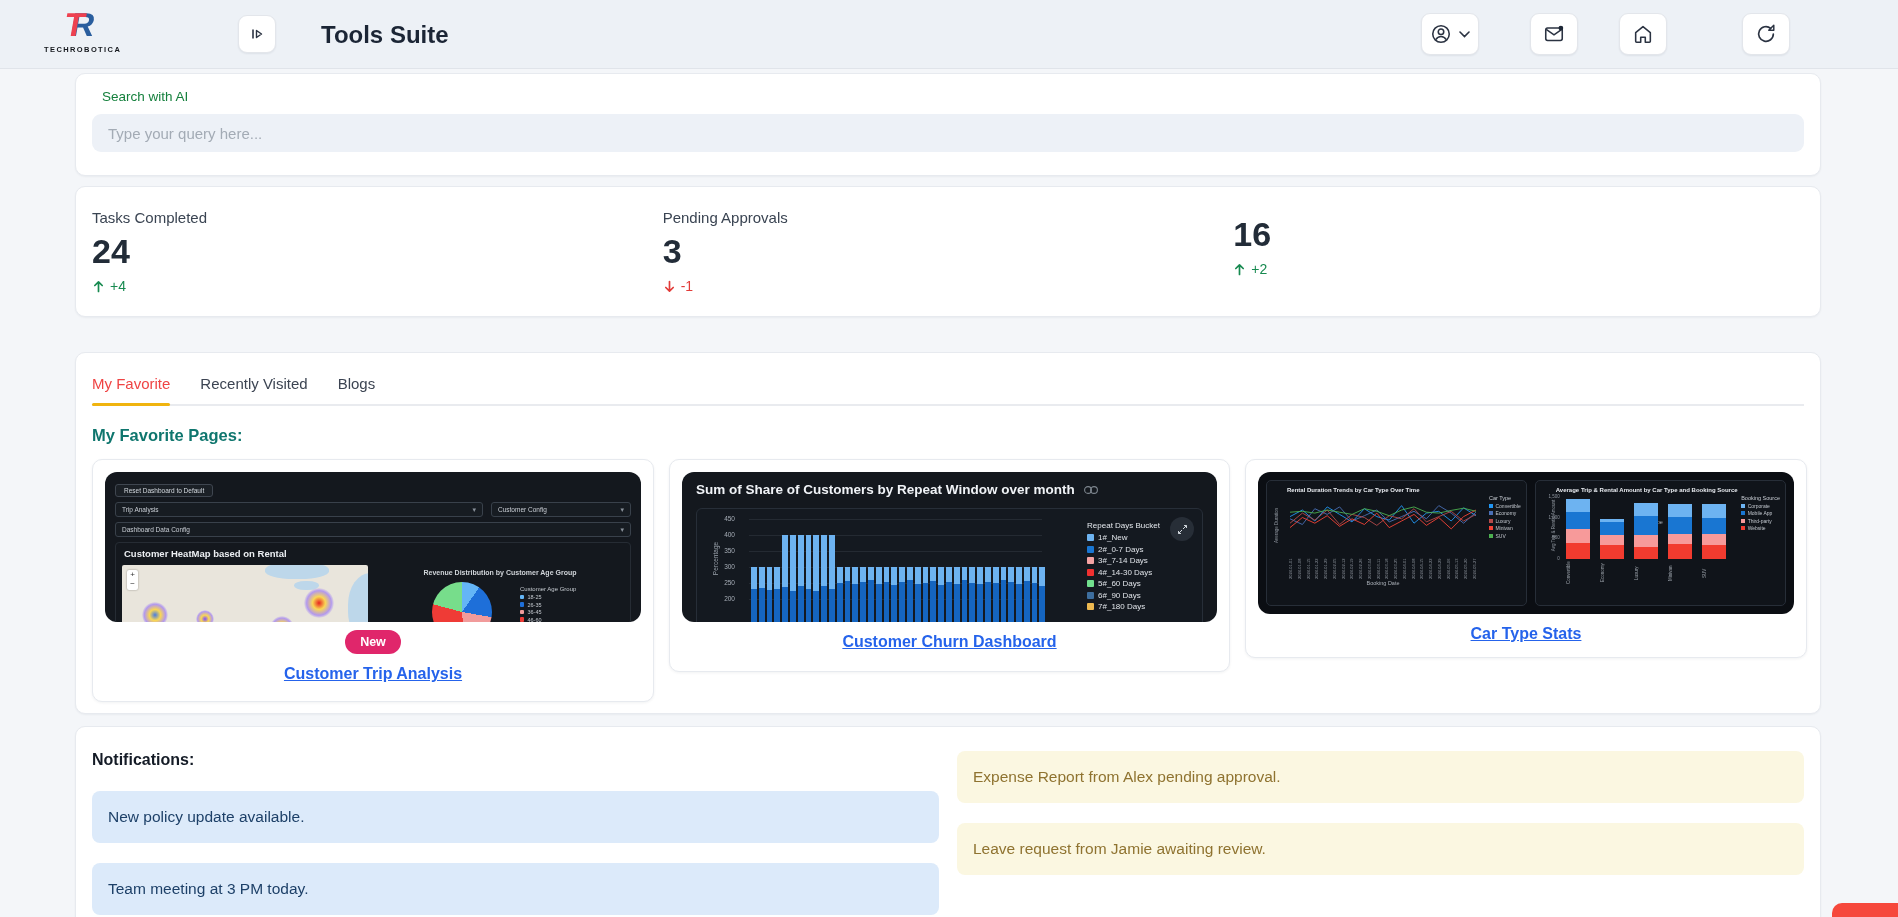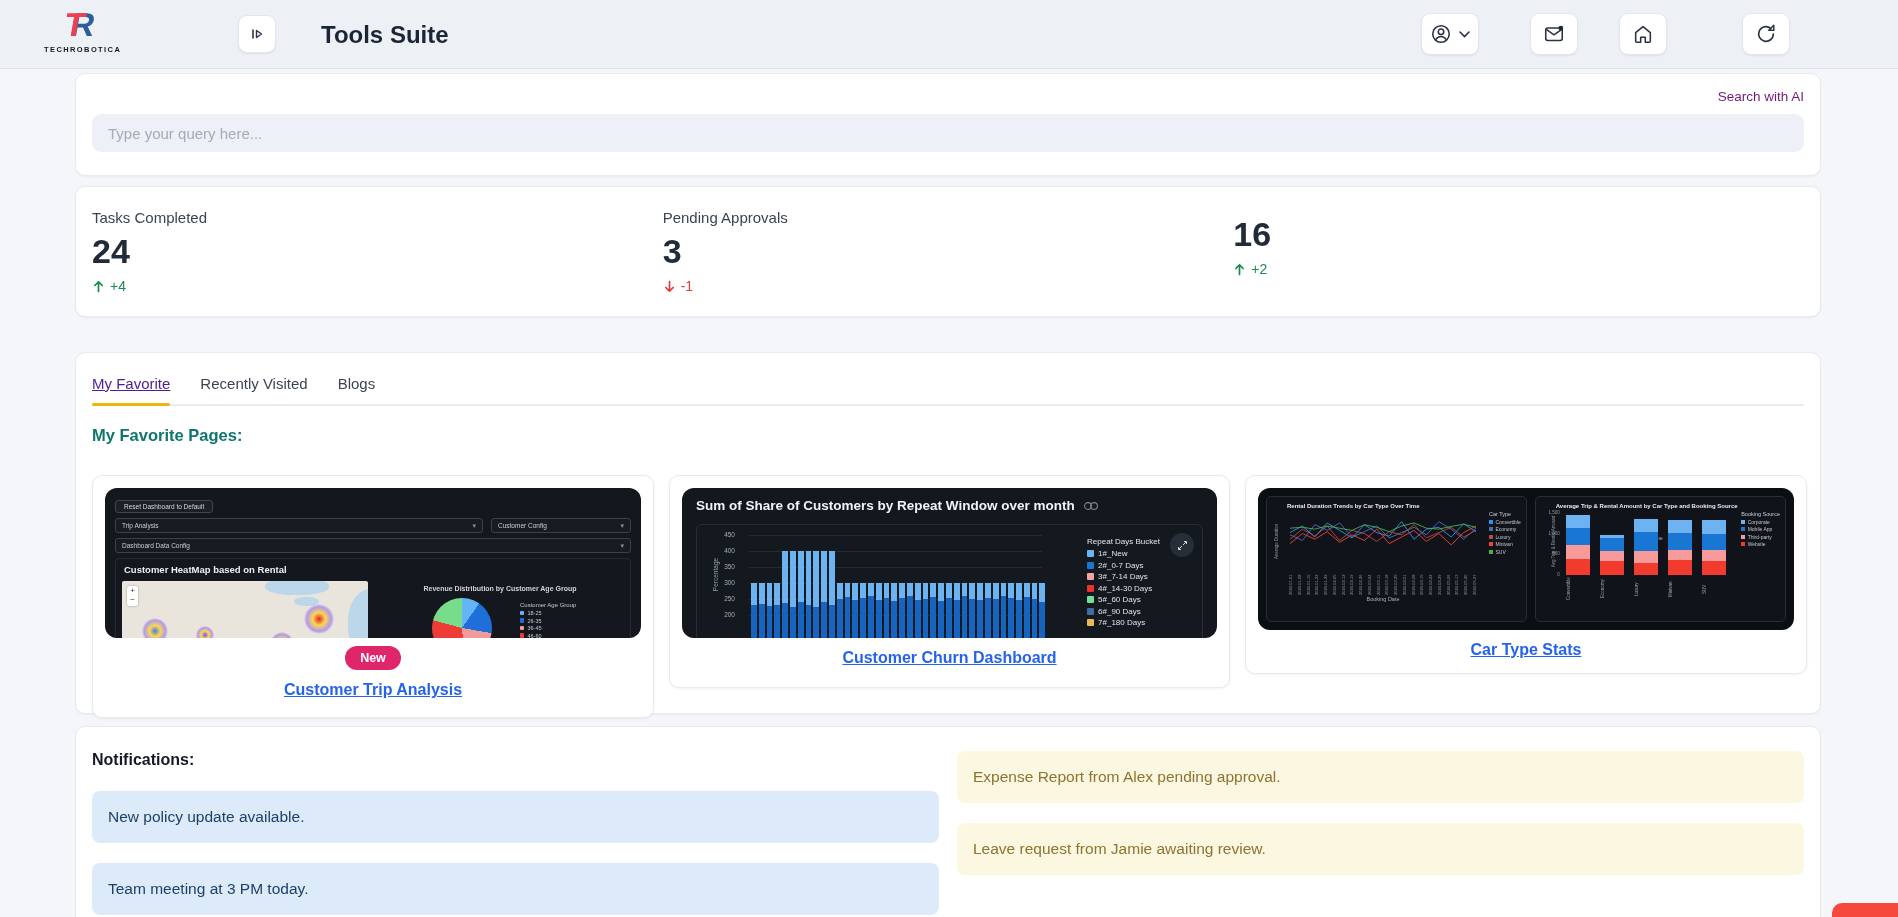--- a/index.html
+++ b/index.html
@@ -21,41 +21,41 @@
   .btn-mail { left:1530px; width:48px; }
   .btn-home { left:1619px; width:48px; }
   .btn-refresh { left:1742px; width:48px; }
   .hdr-title { position:absolute; left:321px; top:0; height:69px; display:flex; align-items:center; font-size:24px; font-weight:700; color:#1b2535; }
 
   
   .card { position:absolute; background:#fff; border:1px solid #e7eaef; border-radius:10px; box-shadow:0 1px 2px rgba(25,35,55,.05); }
 
   
   #search-card { left:75px; top:73px; width:1746px; height:103px; padding:15px 16px; }
-  .search-label { font-size:13.5px; color:#701a75; padding-left:10px;text-align:right; }
+  .search-label { font-size:13.5px; color:#15803d; padding-left:10px; }
   .search-input { display:block; width:100%; height:38px; margin-top:10px; background:#edf1f7; border:none; border-radius:9px;
                   padding:0 16px; font-size:15px; color:#333; font-family:"Liberation Sans",sans-serif; outline:none; }
   .search-input::placeholder { color:#a3abb5; }
 
   
   #stats-card { left:75px; top:186px; width:1746px; height:131px; padding:22px 16px; display:flex; }
   .stat { width:578px; }
   .stat-label { font-size:15px; color:#3a4452; }
   .stat-value { font-size:34px; font-weight:600; color:#222c38; margin-top:6px; }
   .stat-delta { margin-top:7px; display:flex; align-items:center; gap:5px; font-size:14px; }
 
   
   #fav-card { left:75px; top:352px; width:1746px; height:362px; padding:16px 16px; }
   .tabs { display:flex; border-bottom:2px solid #e9ebef; }
   .tab { font-size:15px; padding:6px 0 12px; margin-right:30px; color:#3c4452; cursor:pointer; position:relative; }
-  .tab.active { color:#4c1d95;text-decoration:underline; }
+  .tab.active { color:#ef4444; }
   .tab.active::after { content:""; position:absolute; left:0; right:0; bottom:-2px; height:3px; background:#f0b40f; border-radius:2px; }
   .fav-heading { font-size:16.5px; font-weight:700; color:#0f766e; margin-top:20px; }
   .favrow { position:relative; margin-top:14px; height:250px; }
-  .fav-item { position:absolute; top:16px; background:#fff; border:1px solid #e7eaef; border-radius:10px;
+  .fav-item { position:absolute; top:0; background:#fff; border:1px solid #e7eaef; border-radius:10px;
               box-shadow:0 1px 3px rgba(25,35,55,.06); padding:12px; text-align:center; cursor:pointer; }
   .fav-link { display:inline-block; margin-top:11px; font-size:16px; font-weight:700; color:#2563eb; text-decoration:underline; cursor:pointer; }
   .fav-badge { display:inline-block; margin-top:8px; background:#e0266b; color:#fff; font-size:12.5px; font-weight:700; padding:5px 15px; border-radius:15px; }
   .thumb { width:100%; border-radius:12px; background:#14181e; overflow:hidden; position:relative; text-align:left; }
   .thumb.t1 { height:150px; padding:7px 10px; }
   .thumb.t2 { height:150px; padding:10px 14px; }
   .thumb.t3 { height:142px; padding:8px; background:#0b0e13; display:flex; gap:8px; }
 
   
   .t1-reset { display:inline-block; font-size:6.5px; color:#d3d8de; background:#1b2026; border:1px solid #3f4650; border-radius:3px; padding:2px 8px; }

